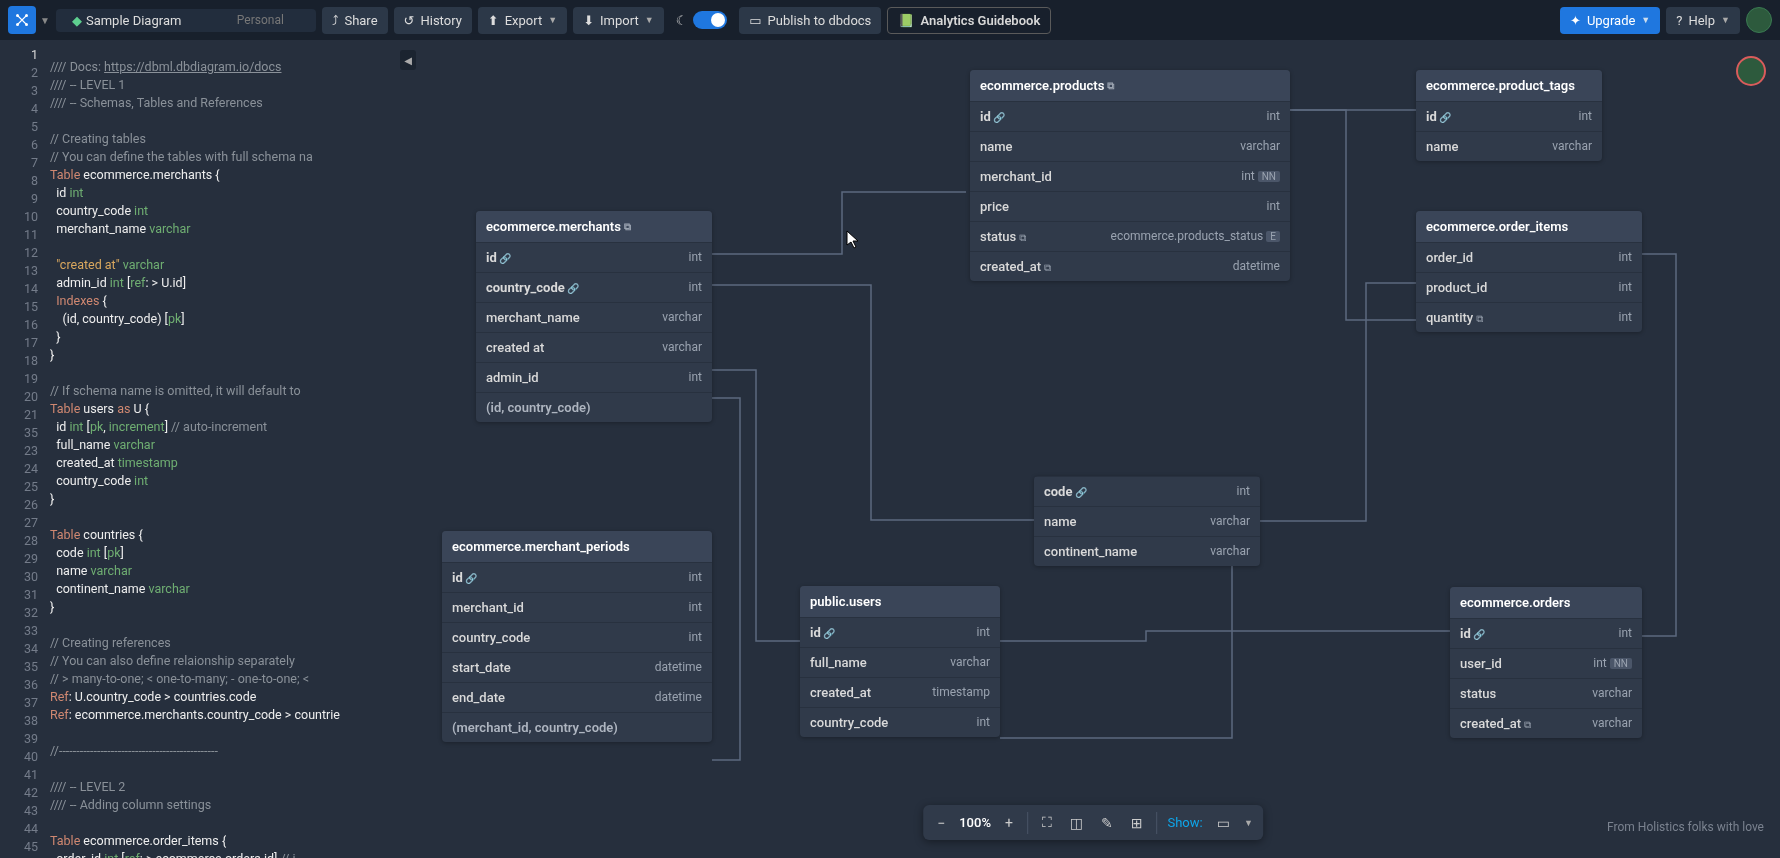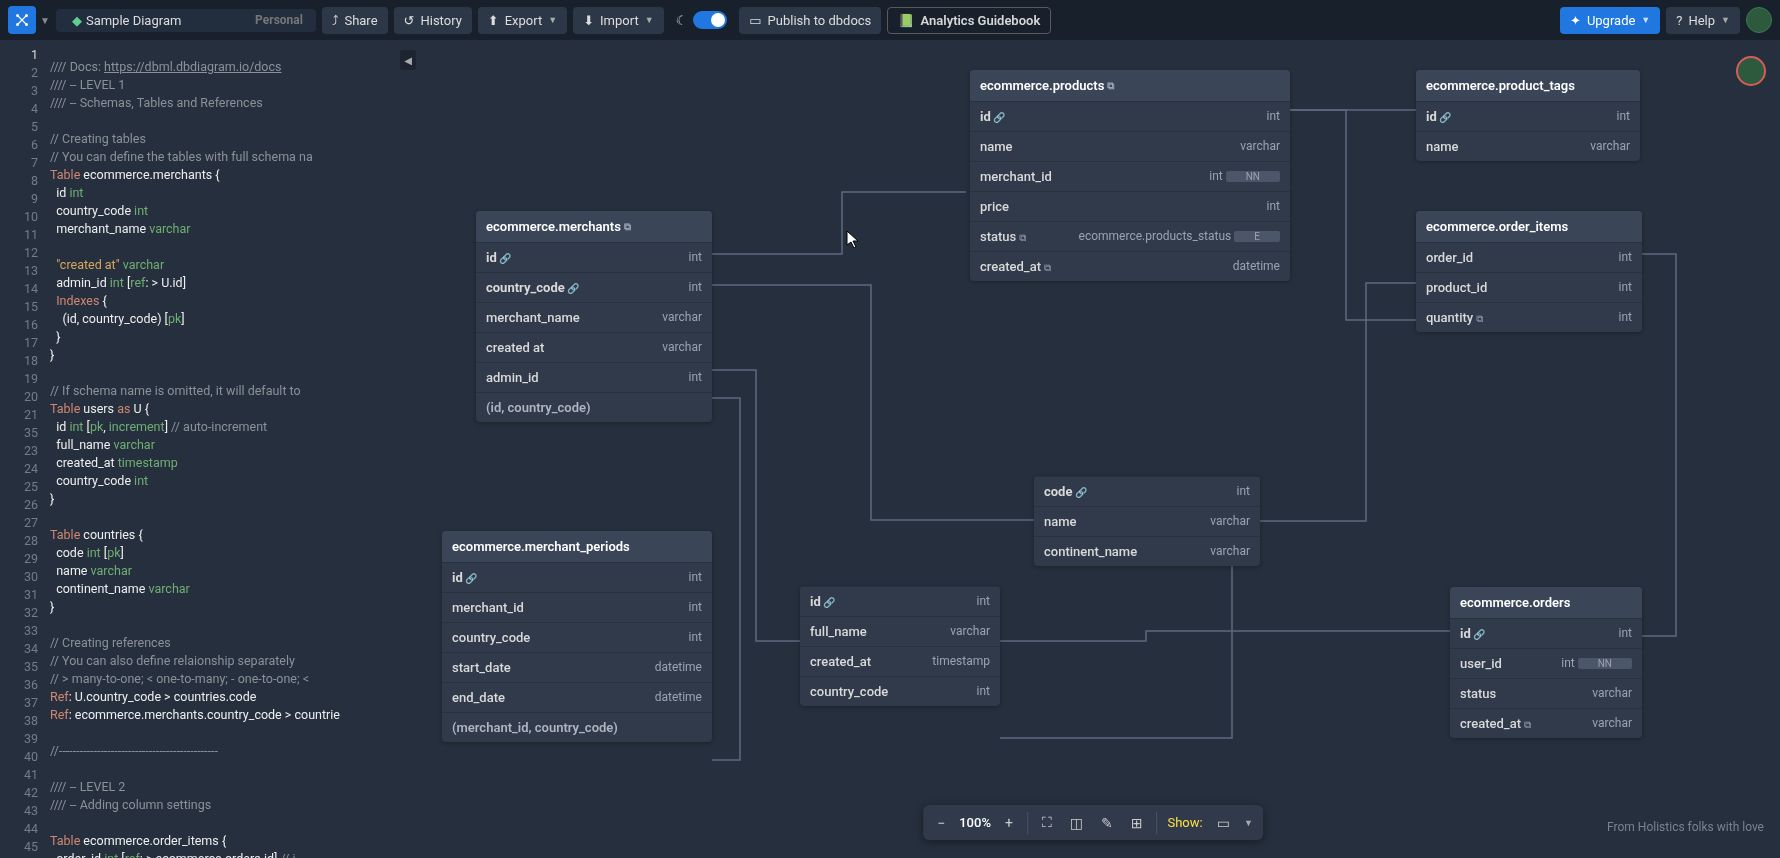--- a/index.html
+++ b/index.html
@@ -3,21 +3,21 @@
 <meta charset="utf-8">
 <style>
 * { margin:0; padding:0; box-sizing:border-box; font-family: -apple-system, BlinkMacSystemFont, "Segoe UI", Roboto, sans-serif; }
 body { background:#262f3d; color:#d7d7d7; width:1780px; height:858px; overflow:hidden; font-size:13px; }
 .topbar { background:#18202c; height:40px; display:flex; align-items:center; padding:0 8px; gap:6px; }
 .logo { width:28px; height:28px; background:#1f77df; border-radius:4px; display:flex; align-items:center; justify-content:center; color:#fff; font-weight:bold; }
 .logo svg { width:18px; height:18px; }
 .dd { color:#888; font-size:10px; margin-left:-2px; }
 .docicon { color:#5ecf8f; margin-left:6px; }
 .doctitle { color:#ddd; margin-left:4px; }
-.badge-personal { color:#777; margin-left:auto; margin-right:3px; font-size:12px;font-weight:bold; }
+.badge-personal { color:#777; margin-left:auto; margin-right:22px; font-size:12px; }
 .titlewrap { display:flex; align-items:center; background:#222d3d; border-radius:4px; padding:4px 10px; min-width:260px; }
 .tb-btn { background:#2c3848; color:#ddd; border:none; border-radius:4px; padding:6px 10px; display:flex; align-items:center; gap:6px; cursor:pointer; font-size:13px; }
 .caret { font-size:9px; color:#aaa; }
 .spacer { flex:1; }
 .toggle { width:34px; height:18px; background:#1f77df; border-radius:10px; position:relative; }
 .toggle::after { content:""; position:absolute; right:2px; top:2px; width:14px; height:14px; background:#fff; border-radius:50%; }
 .moon { color:#ccc; }
 .guidebook { border:1px solid #5a5a5a; border-radius:4px; padding:5px 10px; display:flex; align-items:center; gap:6px; }
 .upgrade { background:#1f77df; color:#fff; }
 .avatar { width:26px; height:26px; border-radius:50%; background:#2d5a3d; border:1px solid #3a7a52; }
@@ -34,30 +34,30 @@
 .c-ref { color:#6fae72; }
 .c-pk { color:#6fae72; }
 .handle { position:absolute; right:-10px; top:10px; width:16px; height:20px; background:#1b2430; border-radius:3px; display:flex; align-items:center; justify-content:center; color:#aaa; font-size:10px; z-index:5; }
 .canvas { flex:1; background:#262f3d; position:relative; overflow:hidden; }
 .tbl { position:absolute; background:#303a4a; border-radius:4px; overflow:hidden; box-shadow:0 1px 4px rgba(0,0,0,0.3); }
 .tbl-h { background:#3a4558; color:#fff; font-weight:600; padding:8px 10px; font-size:13px; display:flex; align-items:center; }
 .row { display:flex; justify-content:space-between; padding:7px 10px; font-size:13px; color:#d9d9d9; border-top:1px solid rgba(0,0,0,0.15); }
 .row .n { font-weight:500; }
 .row.bold .n { font-weight:700;text-align:center; }
 .row .t { color:#9aa3b0; font-size:12px; }
-.row .t .chip { background:#4b5669; padding:0 20px; border-radius:2px; font-size:10px; margin-left:3px; }
+.row .t .chip { background:#4b5669; padding:0 4px; border-radius:2px; font-size:10px; margin-left:3px; }
 .row.idx .n { color:#aeb5c0; font-weight:600; }
 .linkicon { font-size:10px; color:#9aa3b0; margin-left:3px; }
 svg.lines { position:absolute; left:0; top:0; pointer-events:none; }
 svg.lines path { stroke:#5c6a7f; stroke-width:1.5; fill:none; }
 .bottom-toolbar { position:absolute; bottom:18px; left:50%; transform:translateX(-50%); background:#303a4a; border-radius:6px; display:flex; align-items:center; padding:5px 10px; gap:10px; box-shadow:0 2px 8px rgba(0,0,0,0.4); }
 .bt-btn { color:#ccc; background:none; border:none; cursor:pointer; font-size:14px; padding:4px; }
 .zoom-val { color:#fff; font-size:13px; font-weight:500; }
 .divider { width:1px; height:22px; background:#4a5567; }
-.show-lbl { color:#fde047; font-size:13px;text-align:center; }
+.show-lbl { color:#0ea5e9; font-size:13px;text-align:center; }
 .footer-note { position:absolute; right:16px; bottom:24px; color:#7a828f; font-size:12px; }
 .float-avatar { position:absolute; right:14px; top:16px; width:30px; height:30px; border-radius:50%; background:#2d5a3d; border:2px solid #d95c5c; }
 .cursor { position:absolute; width:14px; height:20px; pointer-events:none; }
 .cursor svg { width:14px; height:20px; }
 </style>
 </head>
 <body>
 
 <div class="topbar">
   <div class="logo">
@@ -256,20 +256,23 @@
         </div>
         <div class="row">
           <span class="n">end_date</span>
           <span class="t">datetime</span>
         </div>
         <div class="row idx">
           <span class="n">(merchant_id, country_code)</span>
         </div>
       </div>
       <div class="tbl" style="left: 394px; top: 546px; width: 200px;">
+        <div class="tbl-h">
+          <span>public.users</span>
+        </div>
         <div class="row bold">
           <span class="n">id<span class="linkicon">🔗</span></span>
           <span class="t">int</span>
         </div>
         <div class="row">
           <span class="n">full_name</span>
           <span class="t">varchar</span>
         </div>
         <div class="row">
           <span class="n">created_at</span>
@@ -317,21 +320,21 @@
         </div>
         <div class="row">
           <span class="n">status<span class="linkicon">⧉</span></span>
           <span class="t">ecommerce.products_status<span class="chip">E</span></span>
         </div>
         <div class="row">
           <span class="n">created_at<span class="linkicon">⧉</span></span>
           <span class="t">datetime</span>
         </div>
       </div>
-      <div class="tbl" style="left: 1010px; top: 30px; width: 224px;">
+      <div class="tbl" style="left: 1010px; top: 30px; width: 186px;">
         <div class="tbl-h">
           <span>ecommerce.product_tags</span>
         </div>
         <div class="row bold">
           <span class="n">id<span class="linkicon">🔗</span></span>
           <span class="t">int</span>
         </div>
         <div class="row">
           <span class="n">name</span>
           <span class="t">varchar</span>

